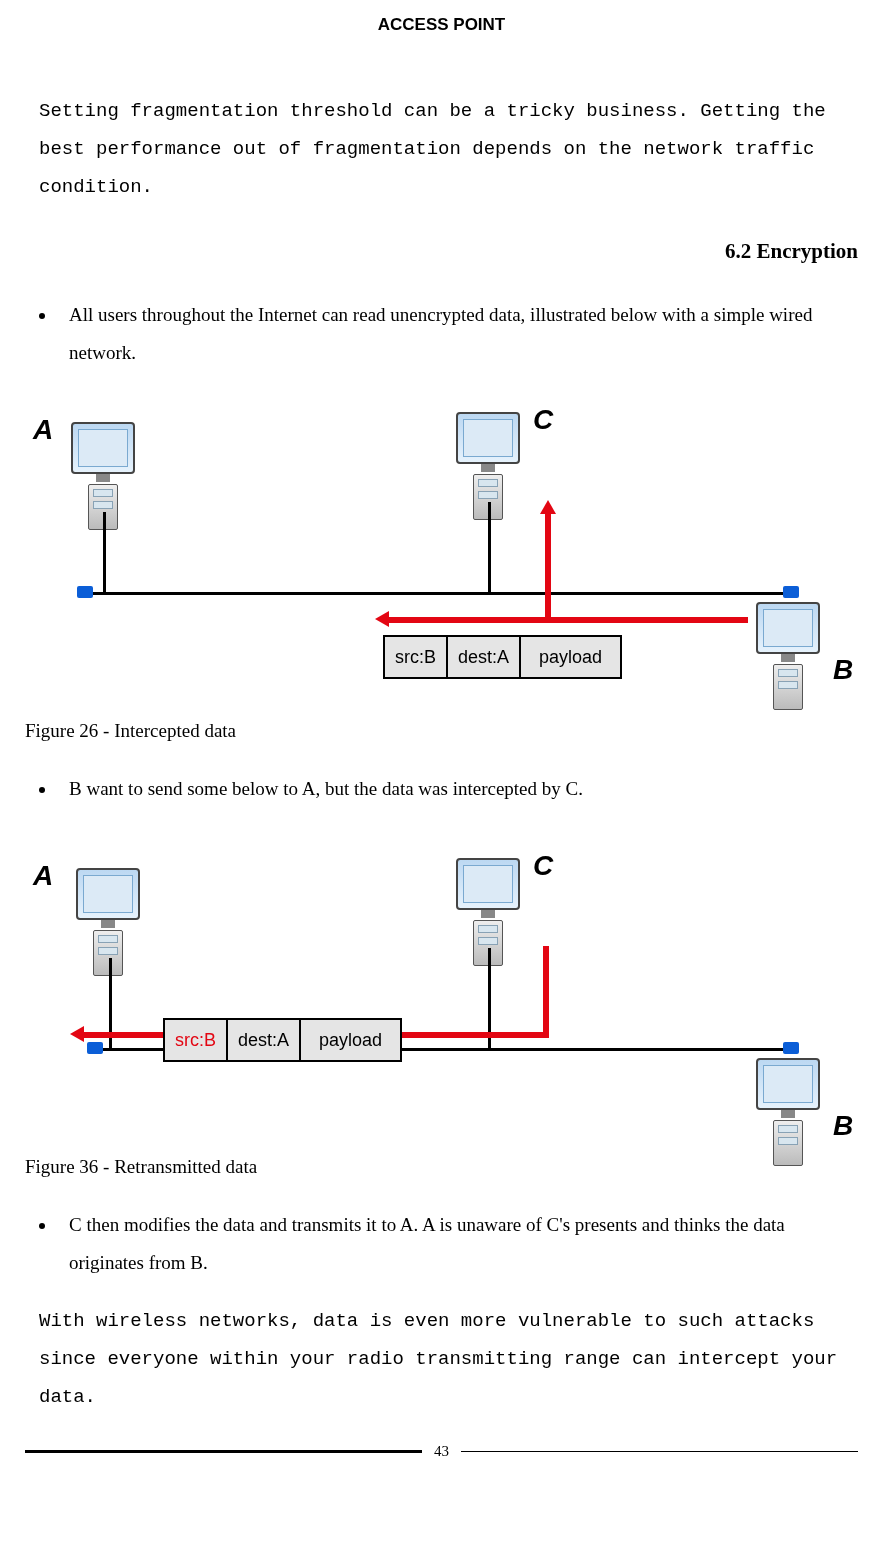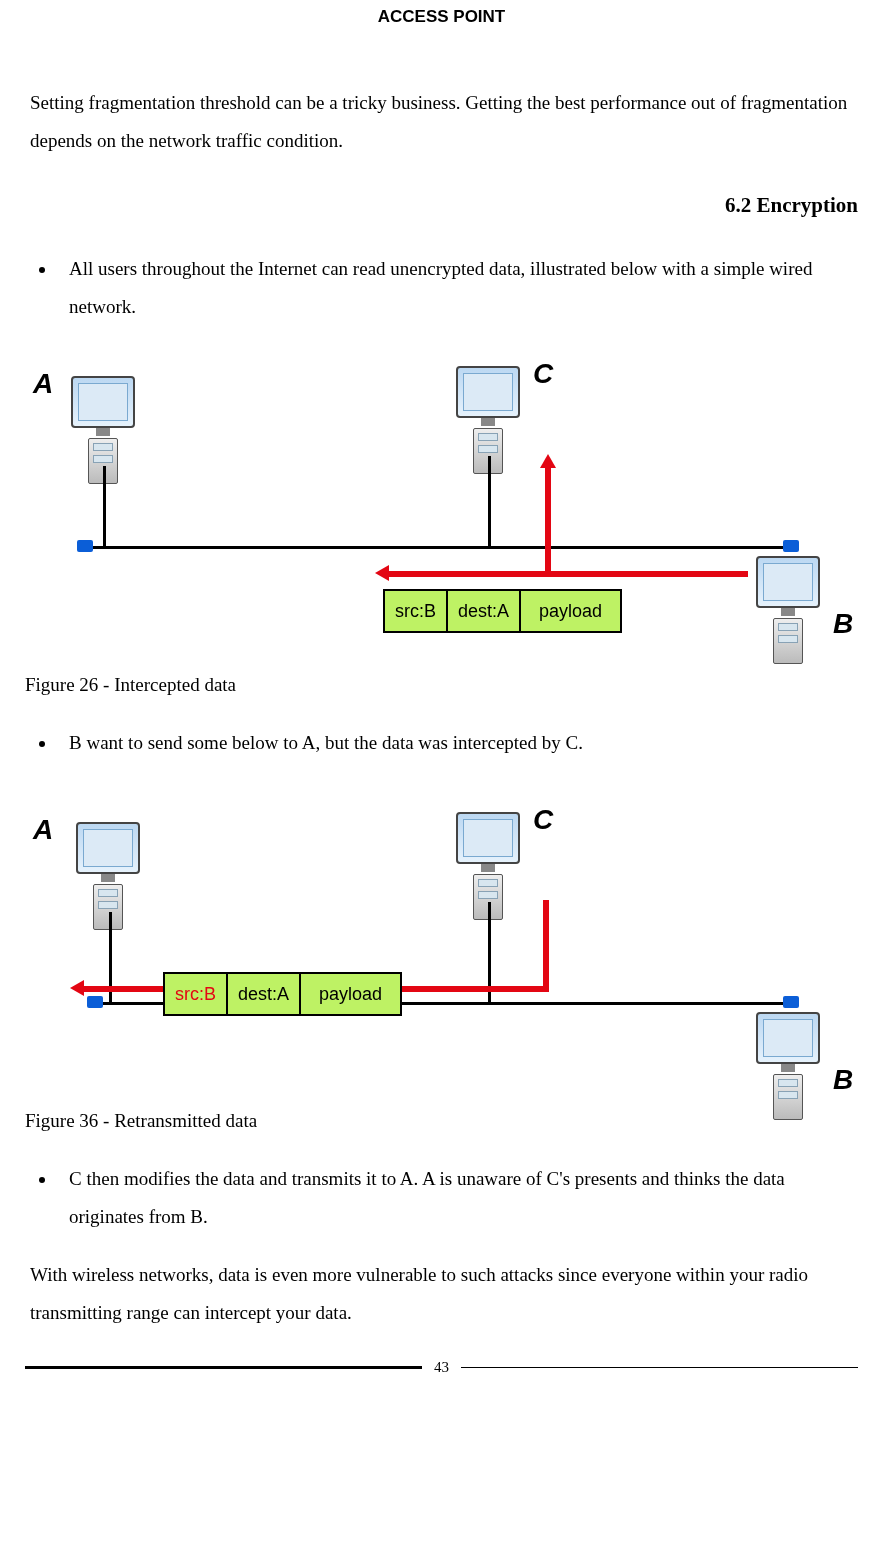--- a/index.html
+++ b/index.html
@@ -9,26 +9,27 @@
     color: #000;
     margin: 0;
     padding: 0 25px;
     width: 833px;
   }
   .header {
     text-align: center;
     font-family: Arial, Helvetica, sans-serif;
     font-weight: bold;
     font-size: 17px;
-    margin-top: 0;
+    margin-top: 8px;
     margin-bottom: 50px;
   }
   .para {
-    margin: 5px;
+    margin: 14px;
     text-align: left;
+    font-family: Liberation Mono, monospace;
   }
   .section-title {
     font-weight: bold;
     font-size: 21px;
     margin-top: 24px;
     margin-bottom: 24px;
     text-align: right;
   }
   ul.bullets {
     list-style: disc;
@@ -158,21 +159,21 @@
     width: 0; height: 0;
     border-top: 8px solid transparent;
     border-bottom: 8px solid transparent;
     border-right: 14px solid #e30613;
   }
 
   .packet {
     position: absolute;
     display: flex;
     border: 2px solid #000;
-    background: #bef264;
+    background: #e5e5e5;
     font-family: Arial, sans-serif;
     font-size: 18px;
   }
   .packet .cell {
     padding: 2px 10px;
     border-right: 2px solid #000;
     white-space: nowrap;
   }
   .packet .cell:last-child {
     border-right: none;

